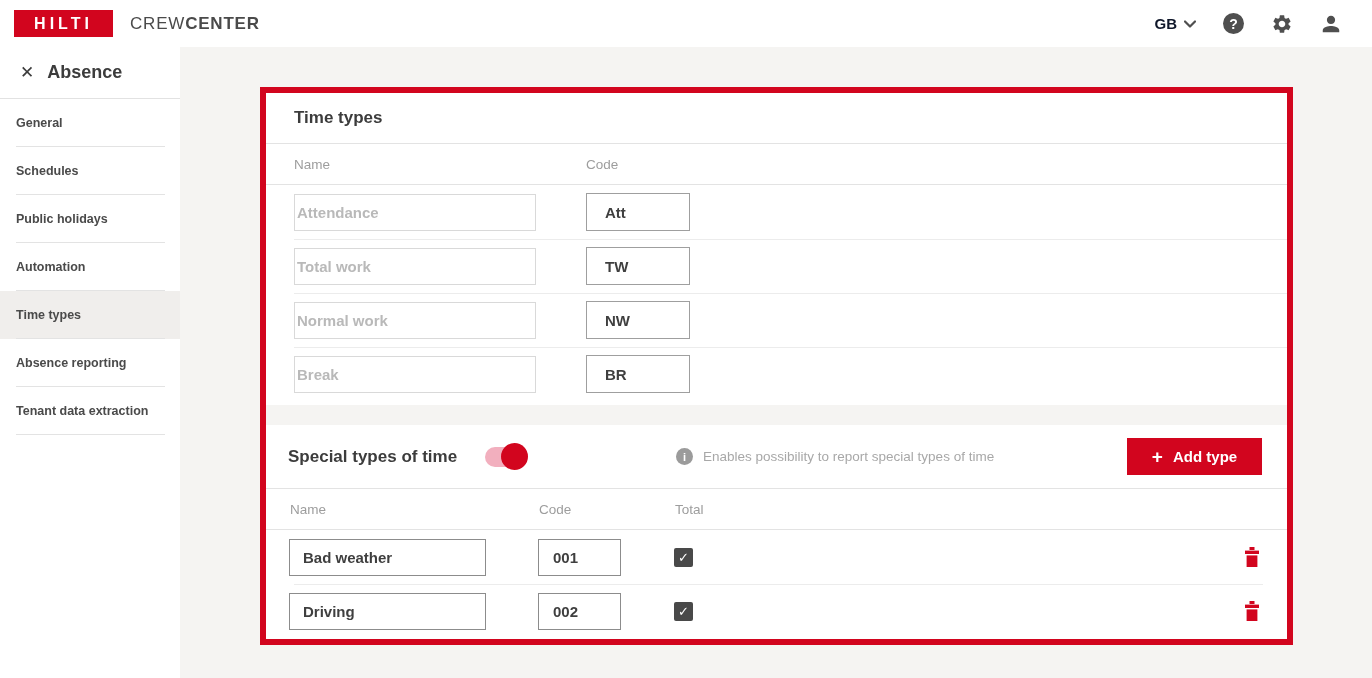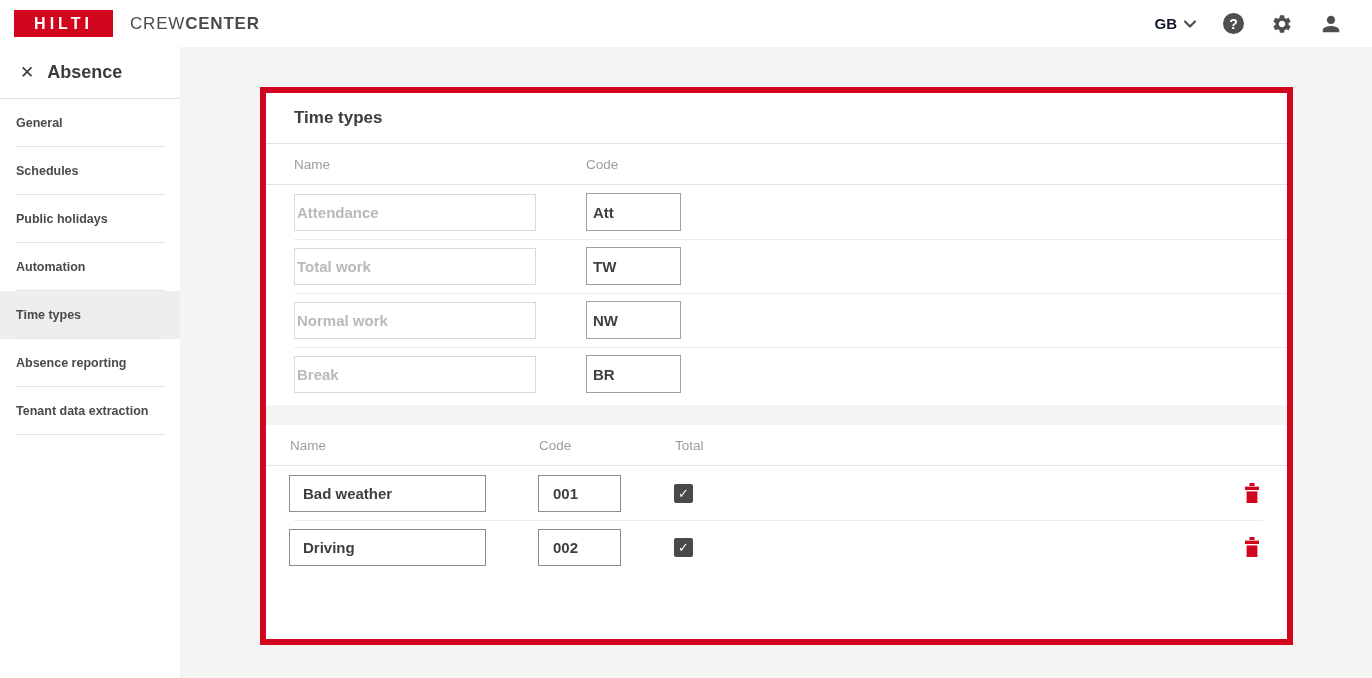--- a/index.html
+++ b/index.html
@@ -39,21 +39,21 @@
   .cols-row { height:41px; display:flex; align-items:center; padding-left:28px; border-bottom:1px solid #e3e3e3; color:#9d9d9d; font-size:13.5px; }
   .col-w1 { width:292px; }
 
   .t-row { height:54px; display:flex; align-items:center; padding-left:28px; position:relative; }
   .row-divider { position:relative; height:0; }
   .row-divider::after { content:""; position:absolute; left:28px; right:0; top:0; height:1px; background:#ececec; }
   .cell-name { width:292px; }
   input { font-family:"Liberation Sans","DejaVu Sans",sans-serif; outline:none; background:#fff; }
   .inp-ghost { width:242px; height:37px; border:1px solid #d9d9d9; padding:0 2px; font-size:15px; font-weight:700; color:#3f3f3f; }
   .inp-ghost::placeholder { color:#b9b9b9; font-weight:700; opacity:1; }
-  .inp-code { width:95px; height:38px; border:1px solid #9f9f9f; padding:0 6px; font-size:15px; font-weight:700; color:#3f3f3f; }
+  .inp-code { width:104px; height:38px; border:1px solid #9f9f9f; padding:0 18px; font-size:15px; font-weight:700; color:#3f3f3f; }
 
   
   .section-row { height:64px; display:flex; align-items:center; padding:0 25px 0 22px; position:relative; border-bottom:1px solid #e3e3e3; }
   .section-title { font-size:17px; font-weight:700; color:#3c3c3c; }
   .toggle { position:relative; margin-left:28px; width:40px; height:20px; border-radius:10px; background:#f2afbe; cursor:pointer; }
   .toggle .knob { position:absolute; right:-3px; top:-3.5px; width:27px; height:27px; border-radius:50%; background:#D2051E; }
   .info-group { position:absolute; left:410px; top:0; height:100%; display:flex; align-items:center; gap:10px; }
   .info-circle { width:17px; height:17px; border-radius:50%; background:#9b9b9b; color:#fff; font-size:11px; font-weight:700; display:flex; align-items:center; justify-content:center; font-style:normal; }
   .info-text { color:#a8a8a8; font-size:13.5px; }
   .add-btn { margin-left:auto; width:135px; height:37px; background:#D2051E; color:#fff; border:none; font-weight:700; font-size:15px; display:flex; align-items:center; justify-content:center; gap:10px; cursor:pointer; font-family:inherit; }
@@ -166,20 +166,34 @@
         <div class="row-divider"></div>
         <div class="t-row">
           <span class="cell-name"><input class="inp-ghost" readonly="" placeholder="Break" style=""></span>
           <input class="inp-code" value="BR" style="">
         </div>
       </div>
 
       <div class="panel-gap"></div>
 
       <div class="card card2">
+        <div class="section-row">
+          <span class="section-title">Special types of time</span>
+          <div class="toggle">
+              <div class="knob"></div>
+            </div>
+          <div class="info-group">
+            <span class="info-circle">i</span>
+            <span class="info-text">Enables possibility to report special types of time</span>
+          </div>
+          <button class="add-btn">
+            <span class="plus">+</span>
+            <span>Add type</span>
+          </button>
+        </div>
         <div class="cols-row2">
           <span class="c2-name">Name</span>
           <span class="c2-code">Code</span>
           <span>Total</span>
         </div>
 
         <div class="s-row">
           <span class="s-name-cell"><input class="inp-name2" value="Bad weather" style=""></span>
           <span class="s-code-cell"><input class="inp-code2" value="001" style=""></span>
           <span class="s-active-cell">

